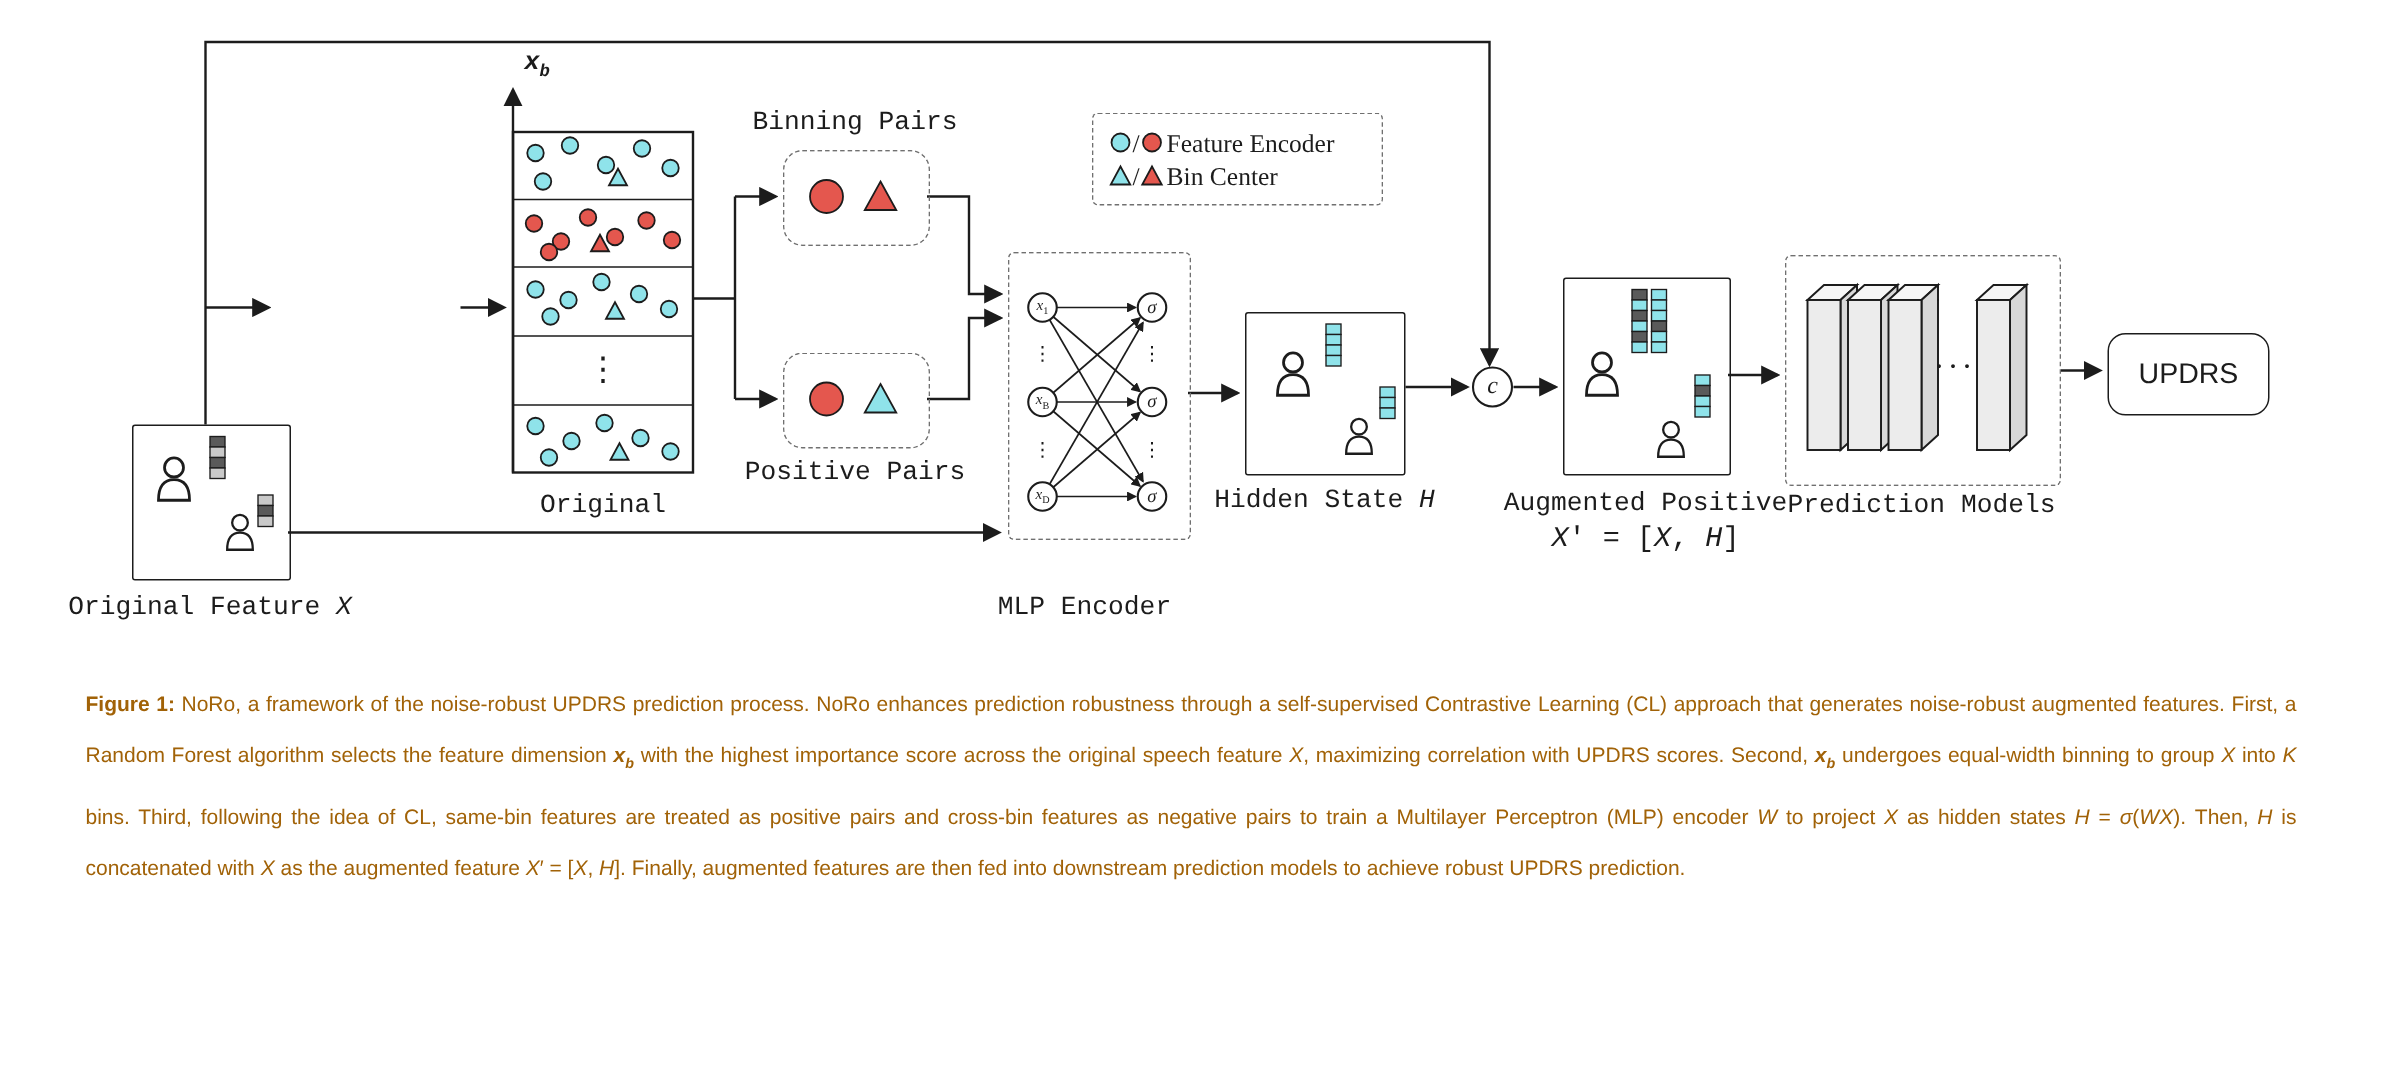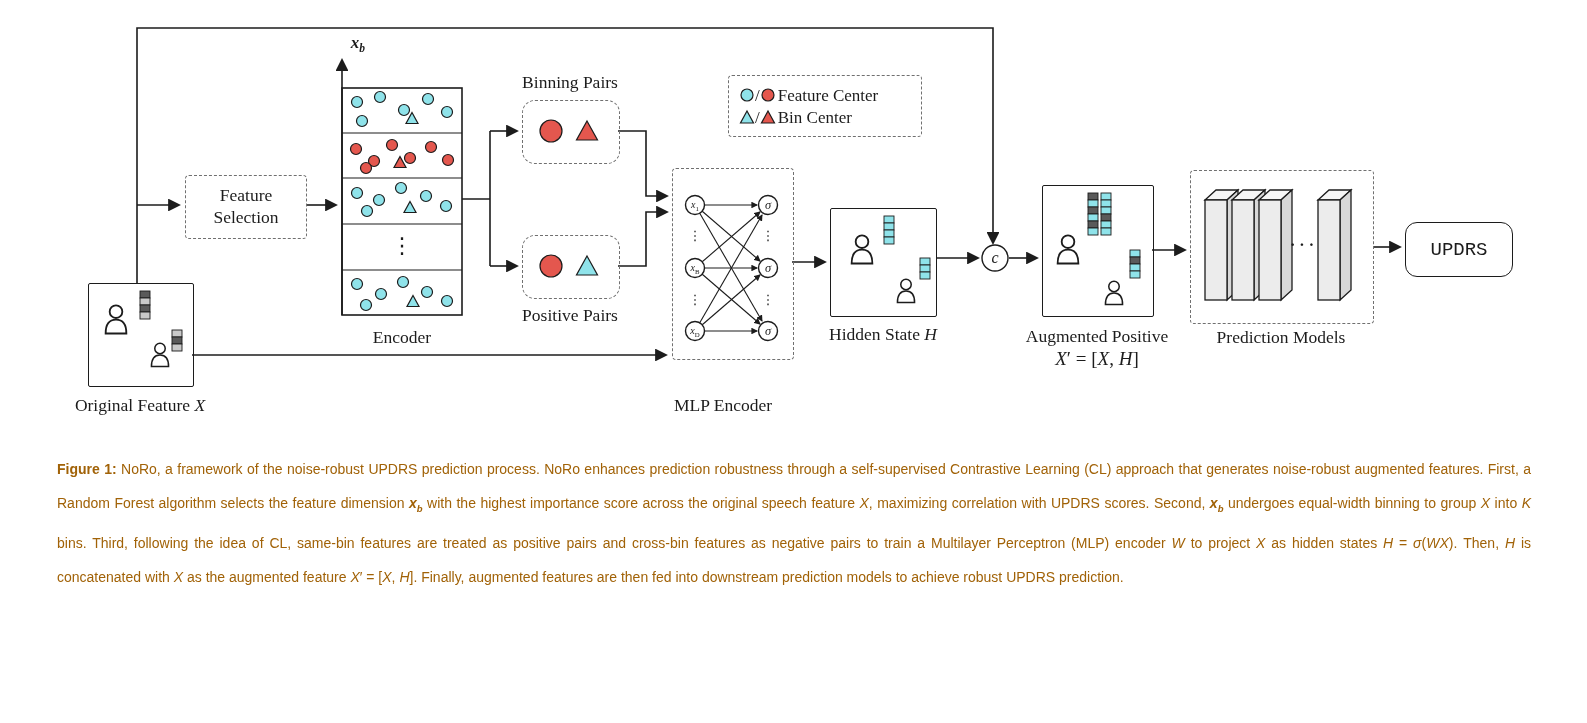--- a/index.html
+++ b/index.html
@@ -13,24 +13,24 @@
   .mkc{fill:var(--cyan,#8fe3ea);stroke:var(--ink,#1c1c1c);stroke-width:1.2}
   .mkr{fill:var(--red,#e4574e);stroke:var(--ink,#1c1c1c);stroke-width:1.2}
   .pers{fill:#fff;stroke:var(--ink,#1c1c1c);stroke-width:1.6}
   .cell{stroke:var(--ink,#1c1c1c);stroke-width:0.9}
   .slab-front{fill:var(--slab,#ececec);stroke:var(--ink,#1c1c1c);stroke-width:1.3}
   .slab-top{fill:var(--slab_top,#f6f6f6);stroke:var(--ink,#1c1c1c);stroke-width:1.3}
   .slab-side{fill:var(--slab_side,#d8d8d8);stroke:var(--ink,#1c1c1c);stroke-width:1.3}
   .sbox{position:absolute;border:1.6px solid var(--ink,#1c1c1c);border-radius:2px;background:transparent}
   .dbox{position:absolute;border:1.5px dashed #707070;border-radius:4px;background:transparent}
   .rbox{border-radius:13px}
-  .lab{position:absolute;transform:translateX(-50%);font-family:Liberation Serif, serif;font-size:17.5px;white-space:nowrap}
+  .lab{position:absolute;transform:translateX(-50%);font-family:Liberation Mono, monospace;font-size:17.5px;white-space:nowrap}
   .cent{position:absolute;transform:translate(-50%,-50%);font-family:"Liberation Serif",serif;white-space:nowrap}
   .fs-box{display:flex;flex-direction:column;align-items:center;justify-content:center;font-family:"Liberation Serif",serif;font-size:17.5px;line-height:1.25}
-  .updrs{display:flex;align-items:center;justify-content:center;font-family:Liberation Mono, monospace;font-size:19px;border-radius:12px}
+  .updrs{display:flex;align-items:center;justify-content:center;font-family:Liberation Sans, sans-serif;font-size:19px;border-radius:12px}
   .legend{display:flex;flex-direction:column;justify-content:center;gap:5px;padding:4px 10px;box-sizing:border-box}
   .lgrow{display:flex;align-items:center;font-family:"Liberation Serif",serif;font-size:17px;line-height:1}
   .lgrow svg{display:block}
   .lgrow .txt{margin-left:2px}
   .caption{position:absolute;left:57px;top:452px;width:1474px;font-family:Liberation Sans, sans-serif;font-size:14px;line-height:34px;text-align:justify;color:#a16207}
   .caption sub,.lab sub,.cent sub{font-size:68%}
 </style>
 </head>
 <body>
 
@@ -202,37 +202,33 @@
       <path class="slab-top" d="M1259,200 L1270,190 L1292,190 L1281,200 Z"></path>
         <path class="slab-side" d="M1281,200 L1292,190 L1292,290 L1281,300 Z"></path>
         <rect class="slab-front" x="1259" y="200" width="22" height="100"></rect>
       <path class="slab-top" d="M1318,200 L1329,190 L1351,190 L1340,200 Z"></path>
         <path class="slab-side" d="M1340,200 L1351,190 L1351,290 L1340,300 Z"></path>
         <rect class="slab-front" x="1318" y="200" width="22" height="100"></rect>
     </g>
   </svg>
 
   <div class="sbox" style="left:88px;top:283px;width:104px;height:102px"></div>
-  <div class="dbox fs-box" style="left:185px;top:175px;width:120px;height:62px">
-    <span>Feature</span>
-    <span>Selection</span>
-  </div>
   <div class="dbox rbox" style="left:522px;top:100px;width:96px;height:62px"></div>
   <div class="dbox rbox" style="left:522px;top:235px;width:96px;height:62px"></div>
 
   <div class="dbox legend" style="left:728px;top:75px;width:194px;height:62px">
     <div class="lgrow">
       <svg width="16" height="16" viewBox="0 0 16 16">
           <circle class="mkc" cx="8" cy="8" r="6"></circle>
         </svg>
       <span>/</span>
       <svg width="16" height="16" viewBox="0 0 16 16">
           <circle class="mkr" cx="8" cy="8" r="6"></circle>
         </svg>
-      <span class="txt">Feature Center</span>
+      <span class="txt">Feature Encoder</span>
     </div>
     <div class="lgrow">
       <svg width="16" height="16" viewBox="0 0 16 16">
           <path class="mkc" d="M8,2 L14.5,14 L1.5,14 Z"></path>
         </svg>
       <span>/</span>
       <svg width="16" height="16" viewBox="0 0 16 16">
           <path class="mkr" d="M8,2 L14.5,14 L1.5,14 Z"></path>
         </svg>
       <span class="txt">Bin Center</span>
@@ -242,21 +238,21 @@
   <div class="dbox" style="left:672px;top:168px;width:120px;height:190px"></div>
   <div class="sbox" style="left:830px;top:208px;width:105px;height:107px"></div>
   <div class="sbox" style="left:1042px;top:185px;width:110px;height:130px"></div>
   <div class="dbox" style="left:1190px;top:170px;width:182px;height:152px"></div>
   <div class="sbox updrs" style="left:1405px;top:222px;width:106px;height:53px">
     <span>UPDRS</span>
   </div>
 
   <div class="lab" style="left:570px;top:72px">Binning Pairs</div>
   <div class="lab" style="left:570px;top:305px">Positive Pairs</div>
-  <div class="lab" style="left:402px;top:327px">Encoder</div>
+  <div class="lab" style="left:402px;top:327px">Original</div>
   <div class="lab" style="left:140px;top:395px">Original Feature <i>X</i></div>
   <div class="lab" style="left:723px;top:395px">MLP Encoder</div>
   <div class="lab" style="left:883px;top:324px">Hidden State <i>H</i></div>
   <div class="lab" style="left:1097px;top:326px">Augmented Positive</div>
   <div class="lab" style="left:1097px;top:348px;font-size:19px"><i>X</i>′ = [<i>X</i>, <i>H</i>]</div>
   <div class="lab" style="left:1281px;top:327px">Prediction Models</div>
   <div class="lab" style="left:358px;top:33px;font-size:17px"><b><i>x<sub>b</sub></i></b></div>
 
   <span class="cent" style="left:995px;top:258px;font-size:16px;font-style:italic">c</span>
   <span class="cent" style="left:695px;top:205px;font-size:10px"><i>x</i><sub>1</sub></span>

